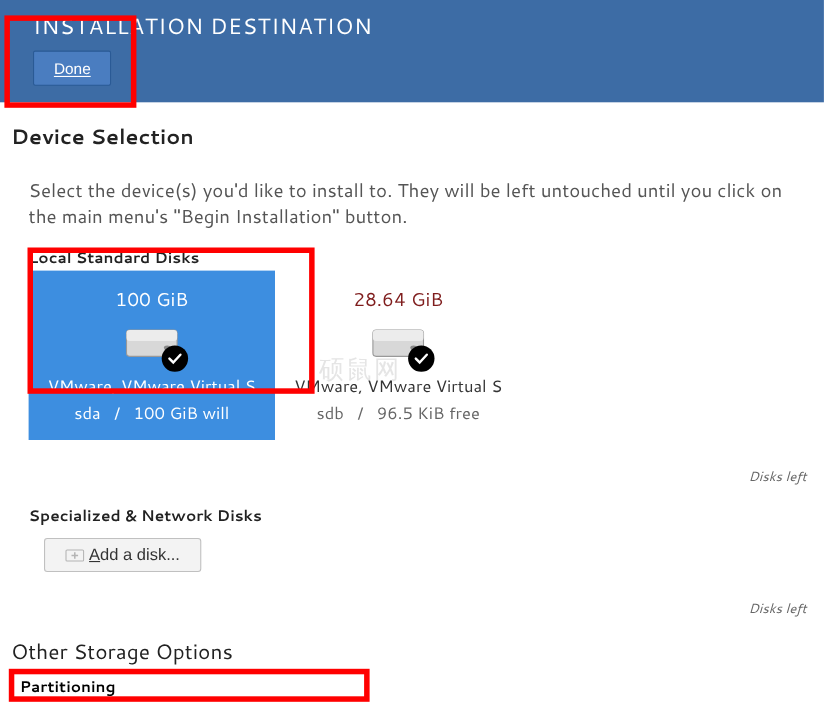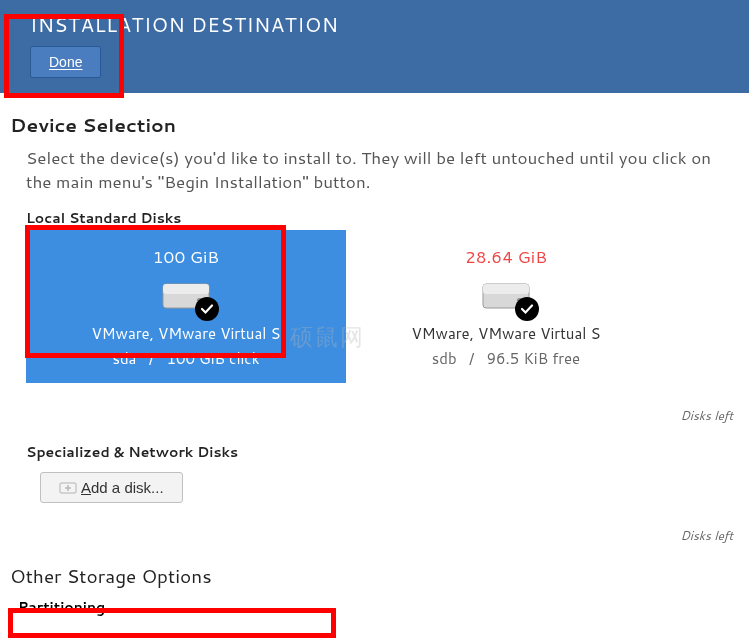--- a/index.html
+++ b/index.html
@@ -65,21 +65,21 @@
       pointer-events: none;
       z-index: 10;
     }
     .content {
       padding: 18px 8px 0 8px;
     }
     .section-title {
       font-size: 19px;
       font-weight: bold;
       color: #222;
-      margin-bottom: 8px;
+      margin-bottom: 24px;
       padding-left: 2px;
     }
     .desc-text {
       font-size: 17px;
       color: #555;
       margin-left: 18px;
       margin-bottom: 14px;
       line-height: 1.4;
     }
     .sub-label {
@@ -88,21 +88,21 @@
       color: #222;
       margin-left: 18px;
       margin-bottom: 2px;
     }
     .disks-row {
       display: flex;
       margin-left: 18px;
       margin-right: 18px;
     }
     .disk-card {
-      width: 320px;
+      width: 224px;
       text-align: center;
       padding: 14px 0;
       cursor: pointer;
     }
     .disk-card.selected {
       background: #3d8ee0;
       color: #fff;
     }
     .disk-size {
       font-size: 17px;
@@ -130,21 +130,21 @@
       justify-content: center;
     }
     .check-badge svg { width: 14px; height: 14px; }
     .disk-name {
       font-size: 15px;
       margin-bottom: 4px;
     }
     .disk-subinfo {
       font-size: 15px;
     }
-    .disk-card:not(.selected) .disk-size { color: #ef4444; }
+    .disk-card:not(.selected) .disk-size { color: #7f1d1d; }
     .disk-card:not(.selected) .disk-name { color: #333; font-weight: 500; }
     .disk-card:not(.selected) .disk-subinfo { color: #666; }
     .disks-footer {
       text-align: right;
       font-size: 12px;
       color: #666;
       font-style: italic;
       padding-right: 8px;
       margin-top: 24px;
       margin-bottom: 18px;
@@ -227,21 +227,21 @@
         <div class="check-badge">
           <svg viewBox="0 0 14 14">
               <path d="M2 7 L5.5 10.5 L12 3.5" stroke="#fff" stroke-width="2.2" fill="none" stroke-linecap="round"></path>
             </svg>
         </div>
       </div>
       <div class="disk-name">VMware, VMware Virtual S</div>
       <div class="disk-subinfo">
         <span>sda</span>
         &nbsp;&nbsp;<span>/</span>&nbsp;&nbsp;
-        <span>100 GiB click</span>
+        <span>100 GiB will</span>
       </div>
     </div>
 
     <div class="disk-card">
       <div class="disk-size">28.64 GiB</div>
       <div class="disk-icon-wrap">
         <svg class="disk-icon" viewBox="0 0 50 36">
           <rect x="2" y="8" width="46" height="24" rx="3" fill="#d8d8d8" stroke="#999" stroke-width="1"></rect>
           <rect x="2" y="8" width="46" height="10" rx="3" fill="#ececec"></rect>
           <ellipse cx="39" cy="24" rx="3" ry="2" fill="#888"></ellipse>

